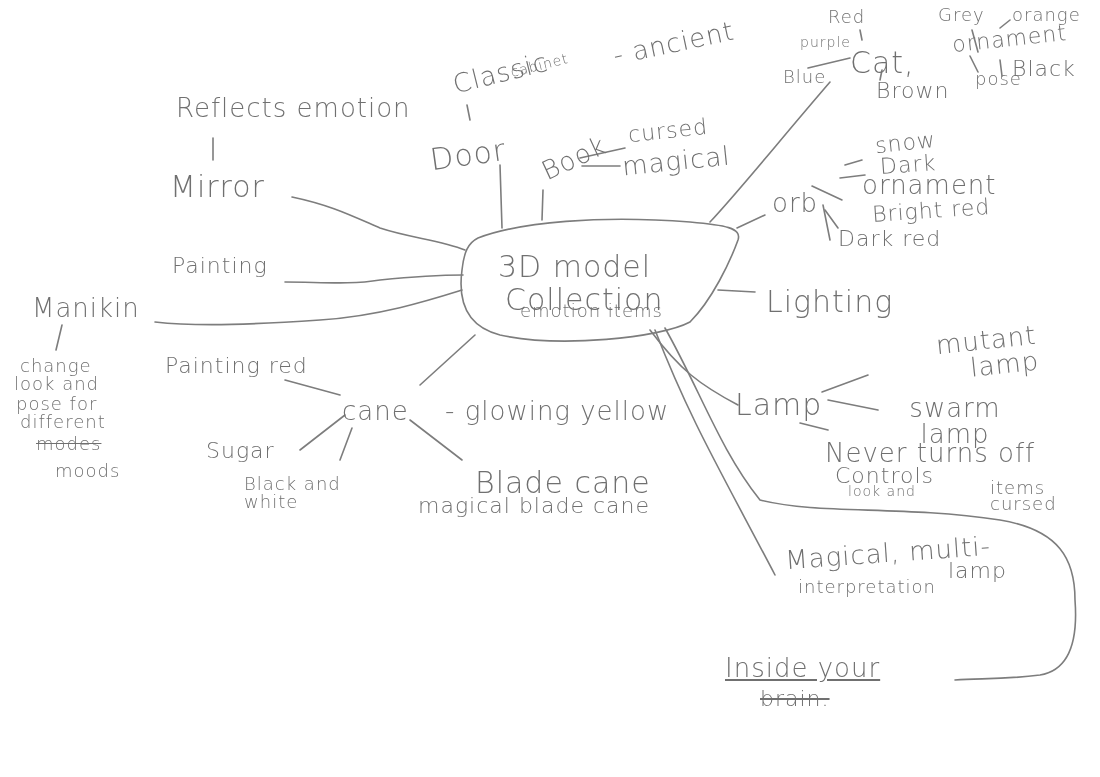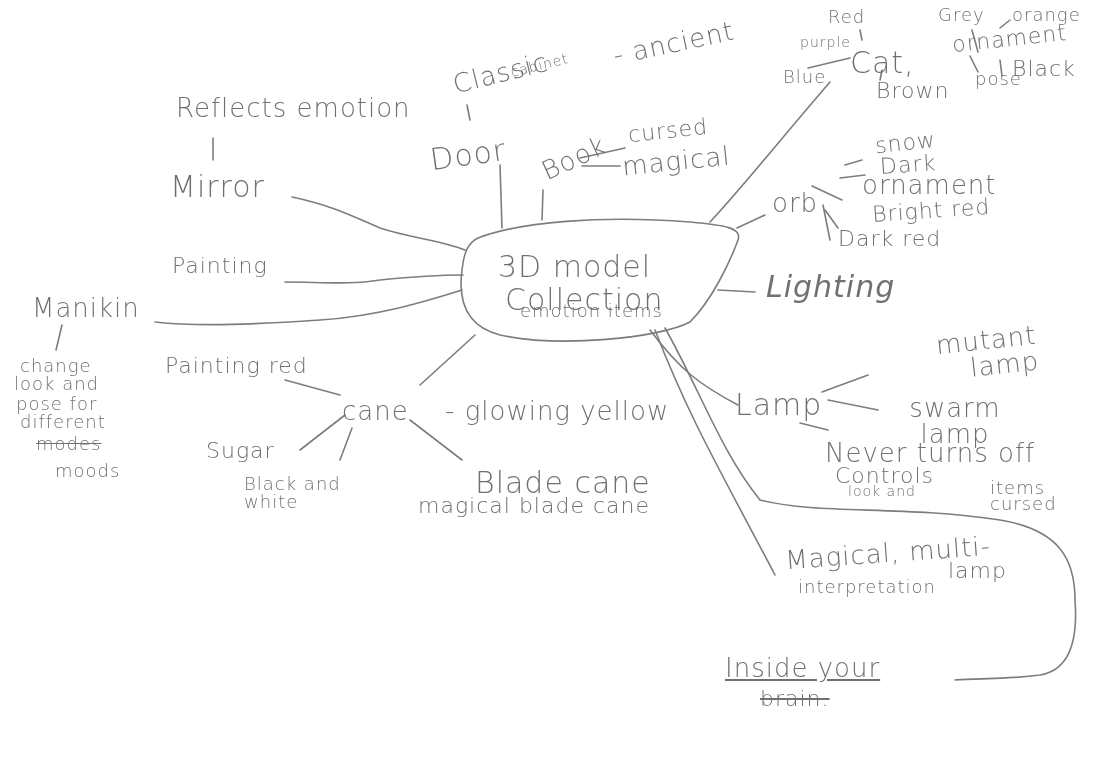--- a/index.html
+++ b/index.html
@@ -100,21 +100,21 @@
 <div class="t s" style="left:975px;top:70px;">pose</div>
 <div class="t m" style="left:1012px;top:58px;">Black</div>
 
 <div class="t l" style="left:772px;top:190px;">orb</div>
 <div class="t m" style="left:875px;top:132px;transform:rotate(-6deg);">snow</div>
 <div class="t m" style="left:880px;top:154px;transform:rotate(-4deg);">Dark</div>
 <div class="t l" style="left:862px;top:172px;">ornament</div>
 <div class="t m" style="left:872px;top:200px;transform:rotate(-4deg);">Bright red</div>
 <div class="t m" style="left:838px;top:228px;">Dark red</div>
 
-<div class="t xl" style="left:766px;top:272px;font-style:italic;">Lighting</div>
+<div class="t xl" style="left:766px;top:287px;">Lighting</div>
 
 <div class="t m" style="left:172px;top:255px;">Painting</div>
 
 <div class="t l" style="left:32px;top:295px;">Manikin</div>
 <div class="t s" style="left:20px;top:357px;">change</div>
 <div class="t s" style="left:14px;top:375px;">look and</div>
 <div class="t s" style="left:16px;top:395px;">pose for</div>
 <div class="t s" style="left:20px;top:413px;">different</div>
 <div class="t s strike" style="left:36px;top:435px;">modes</div>
 <div class="t s" style="left:55px;top:462px;">moods</div>

